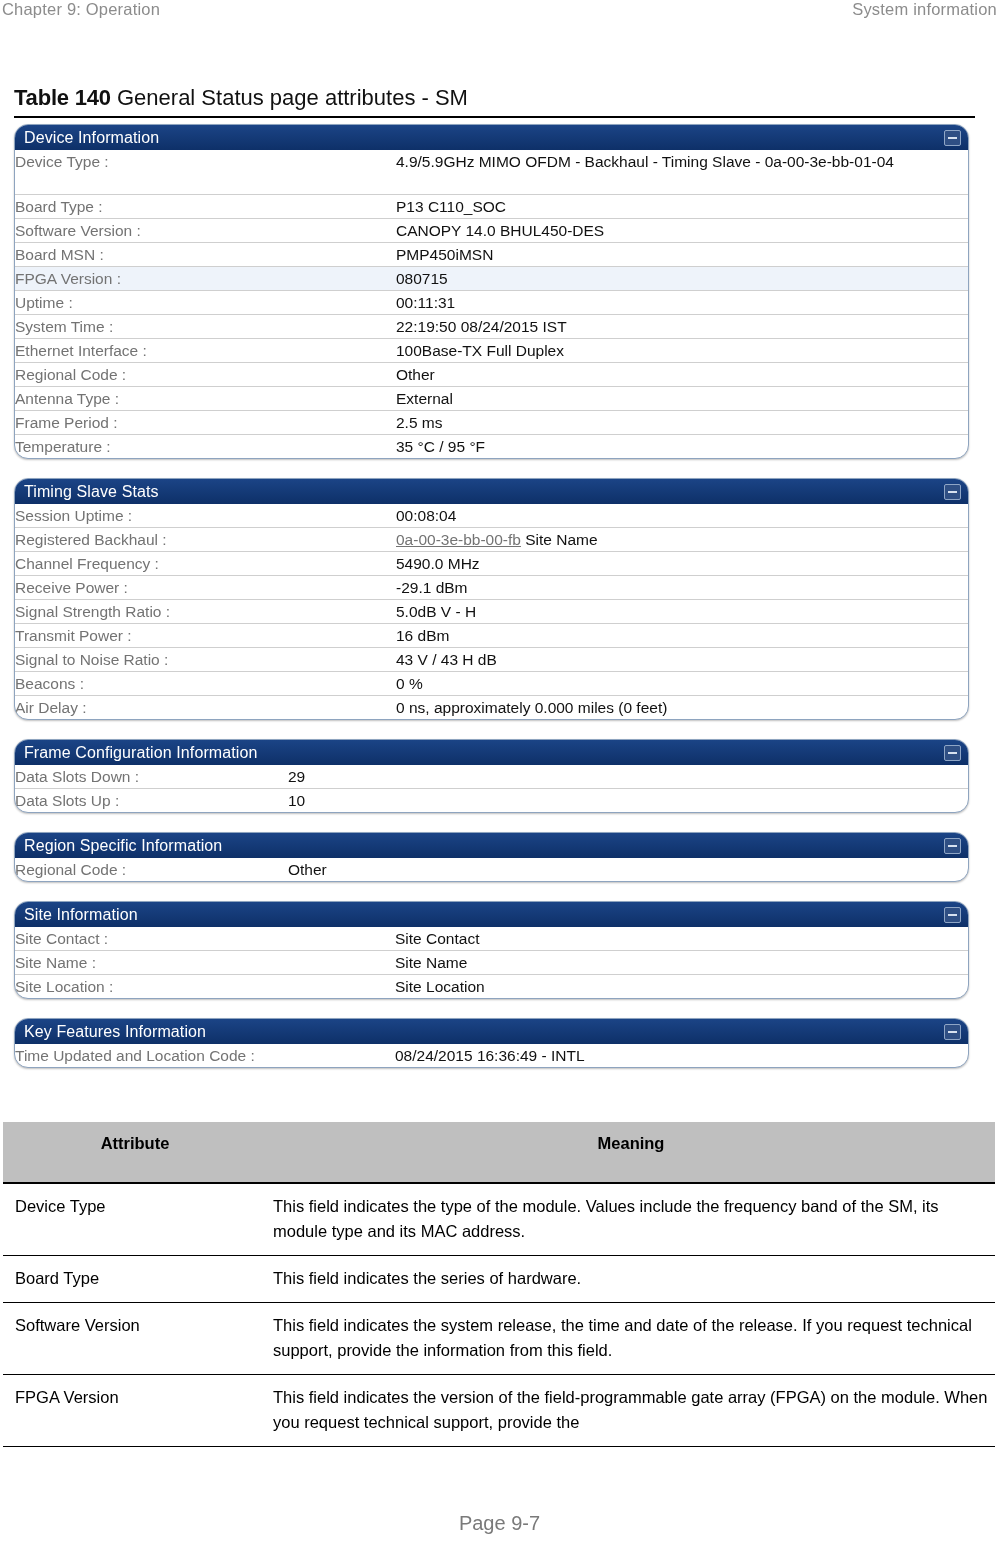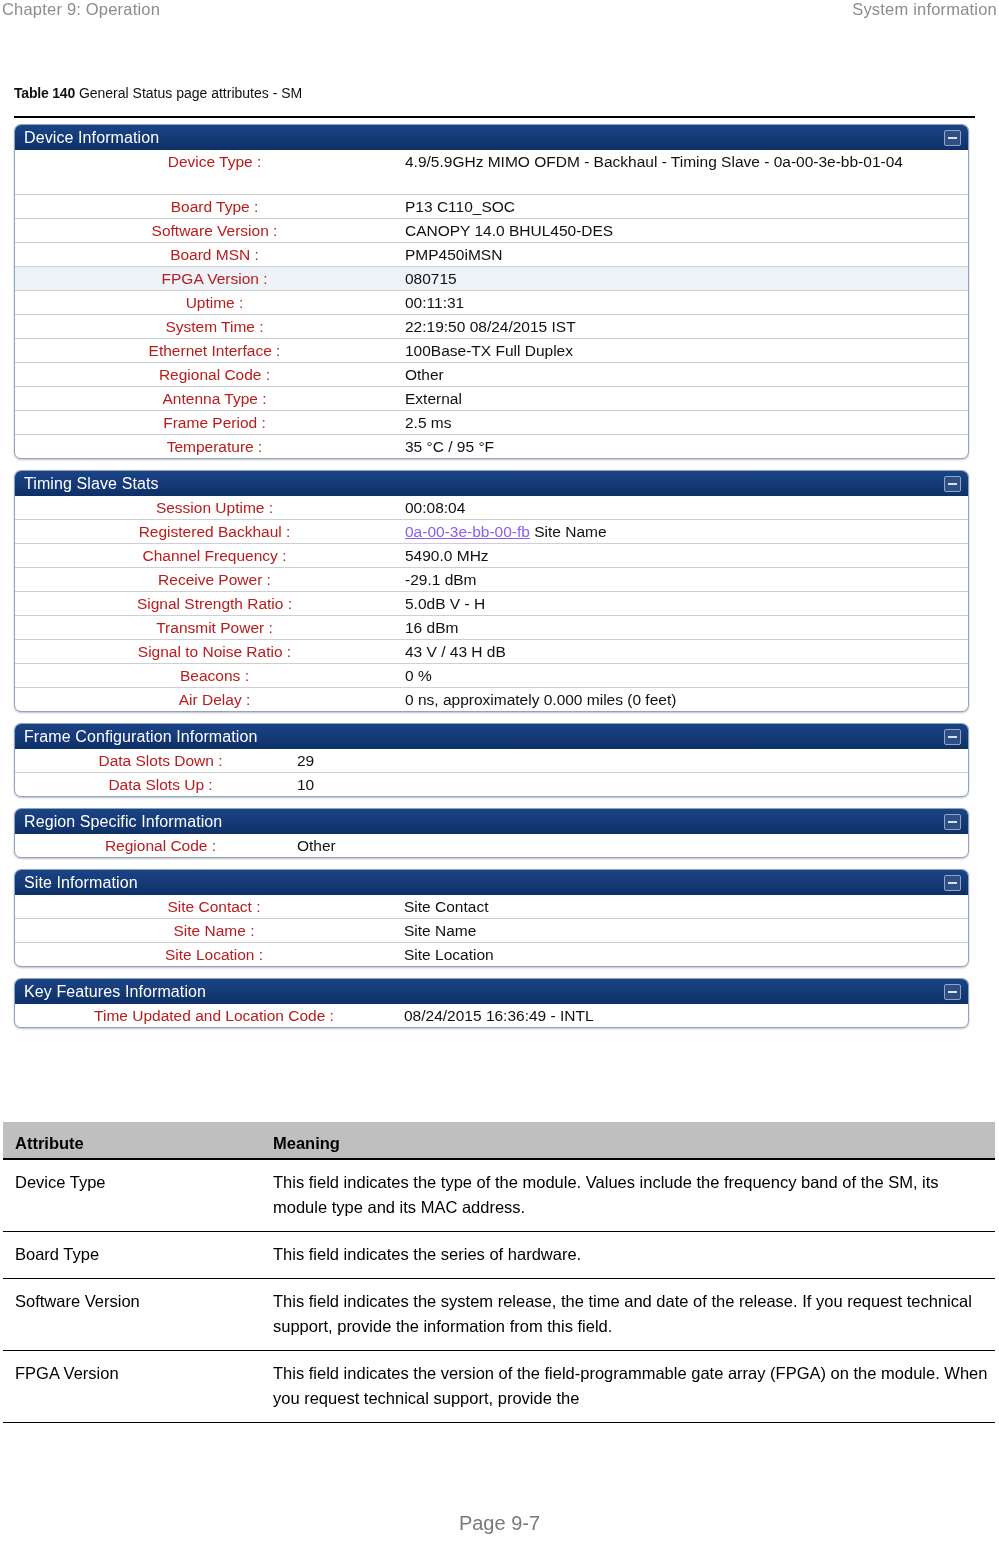--- a/index.html
+++ b/index.html
@@ -29,21 +29,21 @@
     letter-spacing: 0.2px;
   }
   .runhead .left  { position: absolute; left: 2px;  top: 0px; }
   .runhead .right { position: absolute; right: 2px; top: 0px; }
 
   
   .caption {
     position: absolute;
     top: 85px;
     left: 14px;
-    font-size: 14px;
+    font-size: 22px;
     color: #111;
     white-space: nowrap;
   }
   .caption .num {
     font-weight: bold;
     letter-spacing: -0.2px;
   }
   .caption .txt { font-weight: normal; }
 
   .caption-rule {
@@ -59,24 +59,24 @@
   .shot {
     position: absolute;
     left: 14px;
     top: 124px;
     width: 955px;
   }
 
   .panel {
     position: relative;
     border: 1px solid #8ea4bf;
-    border-radius: 7px;
+    border-radius: 14px;
     background: #ffffff;
     box-shadow: 0 1px 2px rgba(0,0,0,0.25);
-    margin-bottom: 11px;
+    margin-bottom: 19px;
     overflow: hidden;
   }
   .panel-head {
     position: relative;
     height: 25px;
     background: #123a77;
     background: linear-gradient(to bottom, #1b4486 0%, #0e3068 100%);
     color: #ffffff;
     font-size: 16px;
     line-height: 25px;
@@ -112,40 +112,38 @@
     min-height: 23px;
     font-size: 15.5px;
     line-height: 23px;
     color: #111;
   }
   .row:last-child { border-bottom: none; }
   .row.hl { background: #eef3fa; }
 
   .row .lab {
     flex: 0 0 auto;
-    padding-left: 9px;
     white-space: nowrap;
-    color: #b91c1c;
-    text-align: center;
+    color: #737373;
   }
   .row .val {
     flex: 1 1 auto;
     padding-right: 16px;
     color: #111;
   }
 
   
   .vcol-381 .lab { width: 381px; }
   .vcol-273 .lab { width: 273px; }
   .vcol-380 .lab { width: 380px; }
 
   .row.two-line { min-height: 44px; }
 
   .maclink {
-    color: #8b5cf6;
+    color: #737373;
     text-decoration: underline;
   }
 
   
   .attrtable {
     position: absolute;
     left: 3px;
     top: 1122px;
     width: 992px;
     border-collapse: collapse;
@@ -155,22 +153,23 @@
     text-align: left;
     vertical-align: top;
     padding: 10px 6px 11px 12px;
     line-height: 25px;
   }
   .attrtable thead th {
     background: #bfbfbf;
     font-weight: bold;
     font-size: 16.5px;
     padding-top: 9px;
-    padding-bottom: 2px;
+    padding-bottom: 26px;
     border-bottom: 2px solid #000;
+    text-align: center;
   }
   .attrtable tbody td {
     border-bottom: 1px solid #000;
     font-weight: normal;
   }
   .col-attr  { width: 240px; }
   .col-mean  { width: auto; }
 
   
   .footer {

